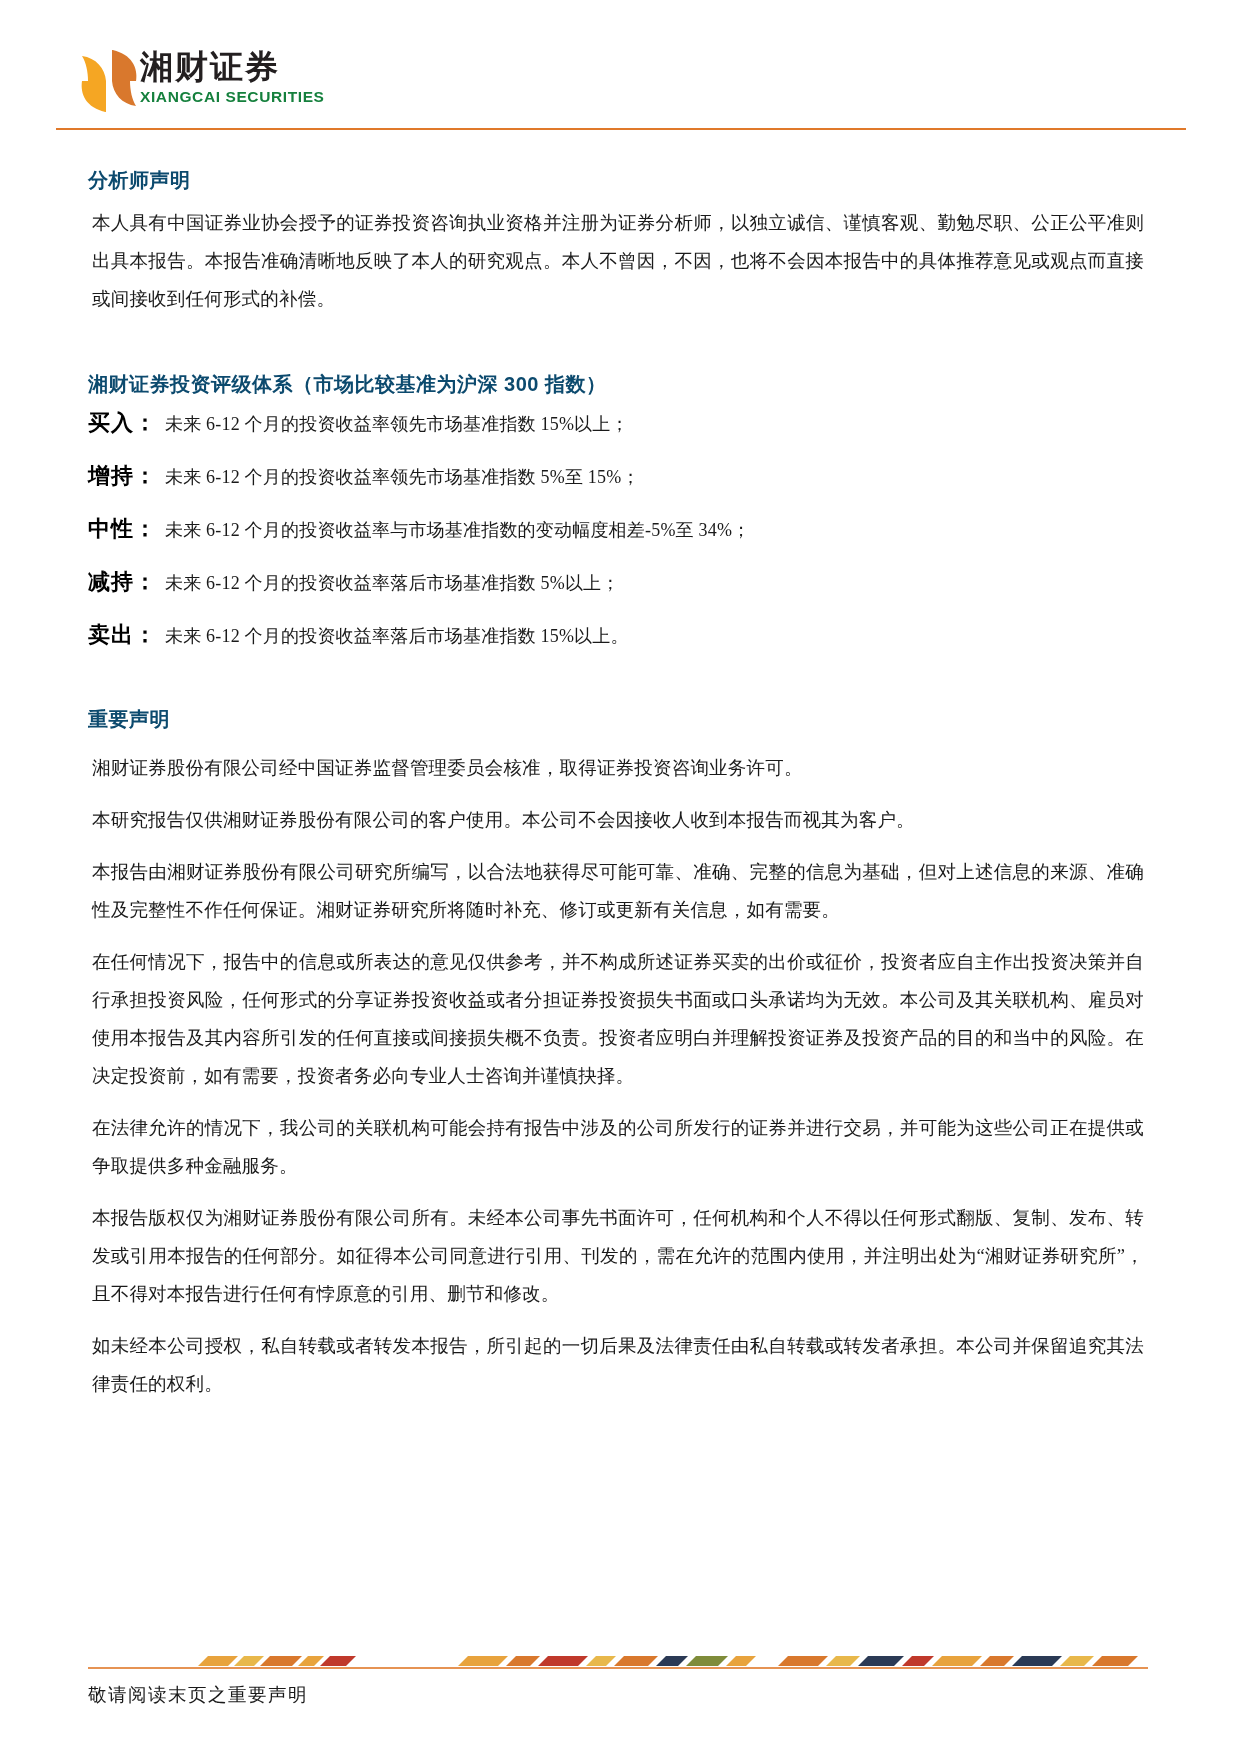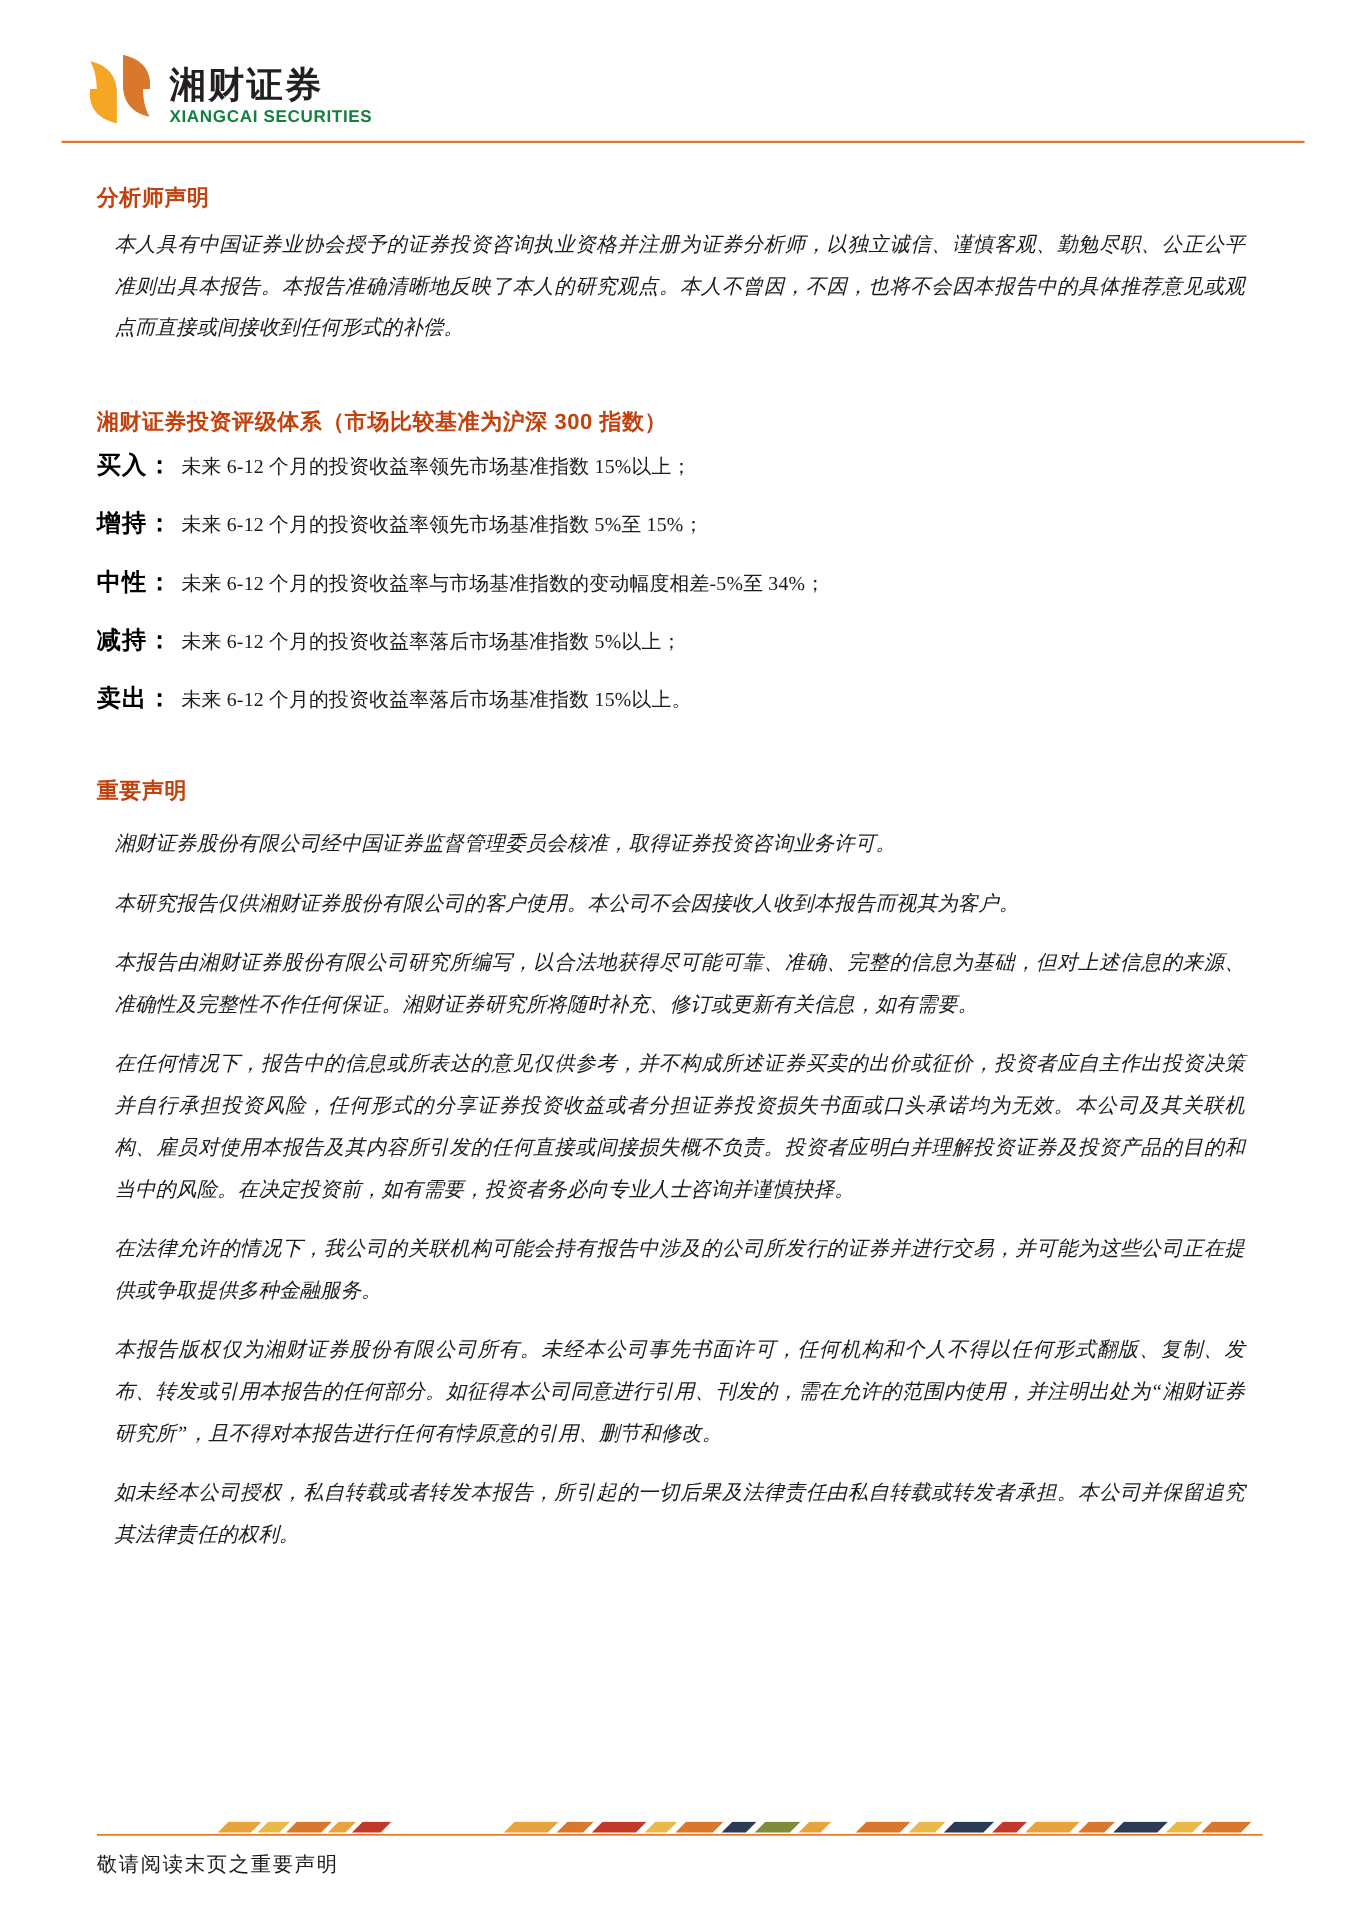--- a/index.html
+++ b/index.html
@@ -27,22 +27,21 @@
     left: 0;
     top: 0;
     width: 1241px;
     height: 140px;
   }
   .logo-block {
     position: absolute;
     left: 78px;
     top: 48px;
     display: flex;
-    align-items: flex-end;
-    gap: 14px;
+    align-items: flex-start;
   }
   .logo-mark {
     position: relative;
     width: 62px;
     height: 66px;
     flex: none;
   }
   .logo-mark svg { display: block; }
   .logo-text {
     display: flex;
@@ -80,37 +79,36 @@
     position: absolute;
     left: 88px;
     top: 160px;
     width: 1060px;
   }
 
   h2.section-title {
     font-family: "Liberation Sans", "DejaVu Sans", sans-serif;
     font-size: 20px;
     font-weight: 700;
-    color: #c2410c;
+    color: #0c4a6e;
     margin: 0;
     padding: 0;
     line-height: 1.4;
     letter-spacing: 0.5px;
   }
 
   .para {
     font-family: "Liberation Serif", "DejaVu Serif", serif;
     font-size: 18.5px;
     line-height: 38px;
     color: #1a1a1a;
-    margin: 16px;
+    margin: 4px;
     text-align: justify;
     text-justify: inter-ideograph;
     letter-spacing: 0.2px;
-    font-style: italic;
   }
 
   
   .block-analyst { margin-top: 6px; }
   .block-analyst .para { margin-top: 10px; }
 
   
   .block-rating { margin-top: 52px; }
   .rating-list { }
   .rating-item {

